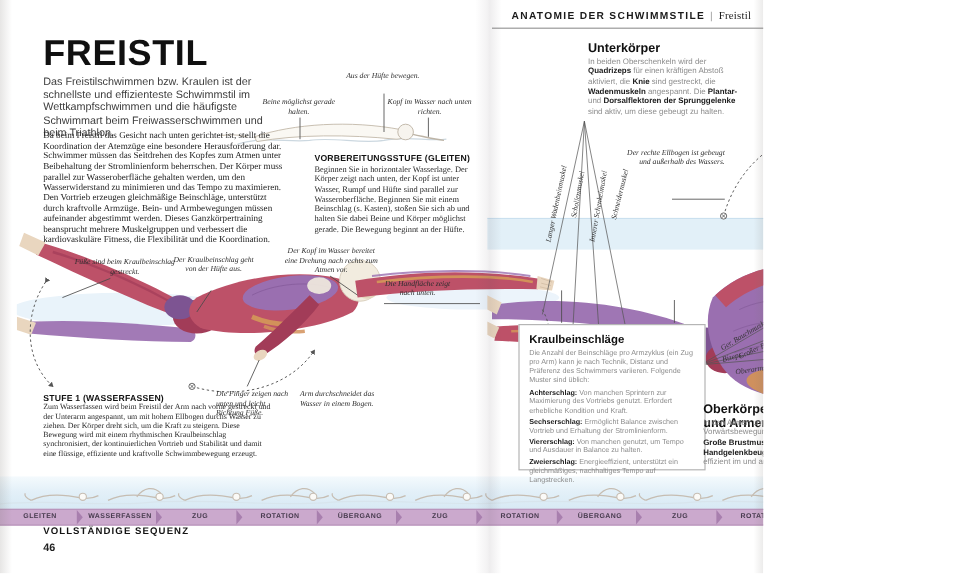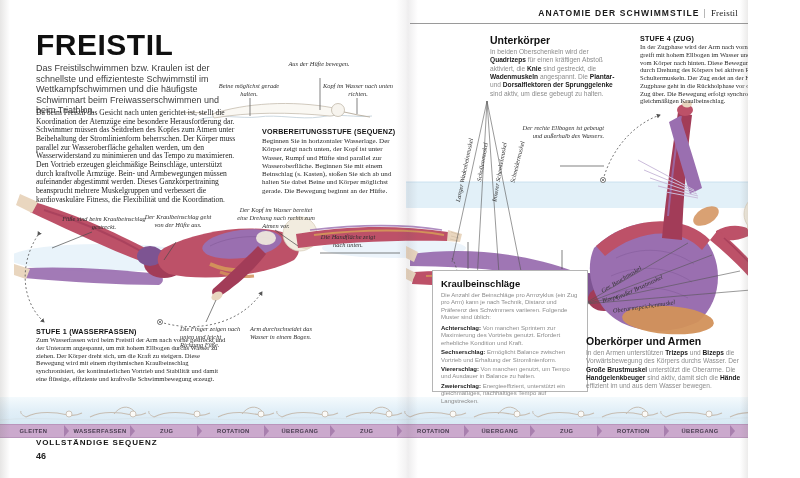--- a/index.html
+++ b/index.html
@@ -1,21 +1,21 @@
 <!DOCTYPE html>
 <html style="--muscle-red: #bd5168; --muscle-deep: #a23c58; --muscle-purple: #9a6fb0; --muscle-purple-deep: #7d5492; --muscle-orange: #d2915a; --bone: #f2ecdf; --skin: #e9d6bf; --water: #ddedf7; --bar-fill: #cba9cd; --bar-chevron: #a87fae; --bar-border: #b995bc;"><head>
 <meta charset="utf-8">
 <style>
   :root{
     --muscle-red:#bd5168; --muscle-deep:#a23c58; --muscle-purple:#9a6fb0;
     --muscle-purple-deep:#7d5492; --muscle-orange:#d2915a; --bone:#f2ecdf;
     --skin:#e9d6bf; --water:#ddedf7; --bar-fill:#cbа9cd; --bar-chevron:#a87fae; --bar-border:#b995bc;
   }
   html,body{margin:0;padding:0;background:#fff;}
-  .page{position:relative;width:748px;height:478px;background:#fff;overflow:hidden;
+  .page{position:relative;width:636px;height:478px;background:#fff;overflow:hidden;
         font-family:"Liberation Sans",sans-serif;color:#222;}
   .abs{position:absolute;}
   .serif{font-family:"Liberation Serif",serif;}
   
   .running-head{top:8px;right:10px;font-size:8.5px;font-weight:700;letter-spacing:1.1px;color:#1a1a1a;}
   .running-head .divider{font-weight:400;color:#9a9a9a;padding:0 4px;}
   .running-head .chapter{font-family:"Liberation Serif",serif;font-weight:400;letter-spacing:.2px;font-size:9px;}
   .rule-top{top:23px;left:410px;width:382px;height:0;border-top:.8px solid #9a9a9a;}
   
   .title{top:28px;left:36px;font-size:30px;font-weight:800;letter-spacing:.5px;color:#101010;}
@@ -213,21 +213,21 @@
 
   <div class="abs running-head">
     <span>ANATOMIE DER SCHWIMMSTILE</span><span class="divider">|</span><span class="chapter">Freistil</span>
   </div>
   <div class="abs rule-top"></div>
 
   <div class="abs title">FREISTIL</div>
   <div class="abs intro">Das Freistilschwimmen bzw. Kraulen ist der schnellste und effizienteste Schwimmstil im Wettkampfschwimmen und die häufigste Schwimmart beim Freiwasserschwimmen und beim Triathlon.</div>
   <div class="abs body-copy serif">Da beim Freistil das Gesicht nach unten gerichtet ist, stellt die Koordination der Atemzüge eine besondere Herausforderung dar. Schwimmer müssen das Seitdrehen des Kopfes zum Atmen unter Beibehaltung der Stromlinienform beherrschen. Der Körper muss parallel zur Wasseroberfläche gehalten werden, um den Wasserwiderstand zu minimieren und das Tempo zu maximieren. Den Vortrieb erzeugen gleichmäßige Beinschläge, unterstützt durch kraftvolle Armzüge. Bein- und Armbewegungen müssen aufeinander abgestimmt werden. Dieses Ganzkörpertraining beansprucht mehrere Muskelgruppen und verbessert die kardiovaskuläre Fitness, die Flexibilität und die Koordination.</div>
 
-  <div class="abs stage-head" style="left:262px;top:127px">VORBEREITUNGSSTUFE (SEQUENZ)</div>
+  <div class="abs stage-head" style="left:262px;top:127px">VORBEREITUNGSSTUFE (GLEITEN)</div>
   <div class="abs stage-text serif" style="left:262px;top:137px;width:142px;font-size:7.0px">Beginnen Sie in horizontaler Wasserlage. Der Körper zeigt nach unten, der Kopf ist unter Wasser, Rumpf und Hüfte sind parallel zur Wasseroberfläche. Beginnen Sie mit einem Beinschlag (s. Kasten), stoßen Sie sich ab und halten Sie dabei Beine und Körper möglichst gerade. Die Bewegung beginnt an der Hüfte.</div>
 
   <div class="abs stage-head" style="left:36px;top:327px">STUFE 1 (WASSERFASSEN)</div>
   <div class="abs stage-text serif" style="left:36px;top:336px;width:190px">Zum Wasserfassen wird beim Freistil der Arm nach vorne gestreckt und der Unterarm angespannt, um mit hohem Ellbogen durchs Wasser zu ziehen. Der Körper dreht sich, um die Kraft zu steigern. Diese Bewegung wird mit einem rhythmischen Kraulbeinschlag synchronisiert, der kontinuierlichen Vortrieb und Stabilität und damit eine flüssige, effiziente und kraftvolle Schwimmbewegung erzeugt.</div>
 
   <div class="abs cap center" style="left:216px;top:82px;width:66px">Beine möglichst gerade halten.</div>
   <div class="abs cap center" style="left:284px;top:60px;width:70px">Aus der Hüfte bewegen.</div>
   <div class="abs cap center" style="left:322px;top:82px;width:72px">Kopf im Wasser nach unten richten.</div>
   <div class="abs cap center" style="left:62px;top:215px;width:84px">Füße sind beim Kraulbeinschlag gestreckt.</div>
   <div class="abs cap center" style="left:142px;top:213px;width:72px">Der Kraulbeinschlag geht von der Hüfte aus.</div>

